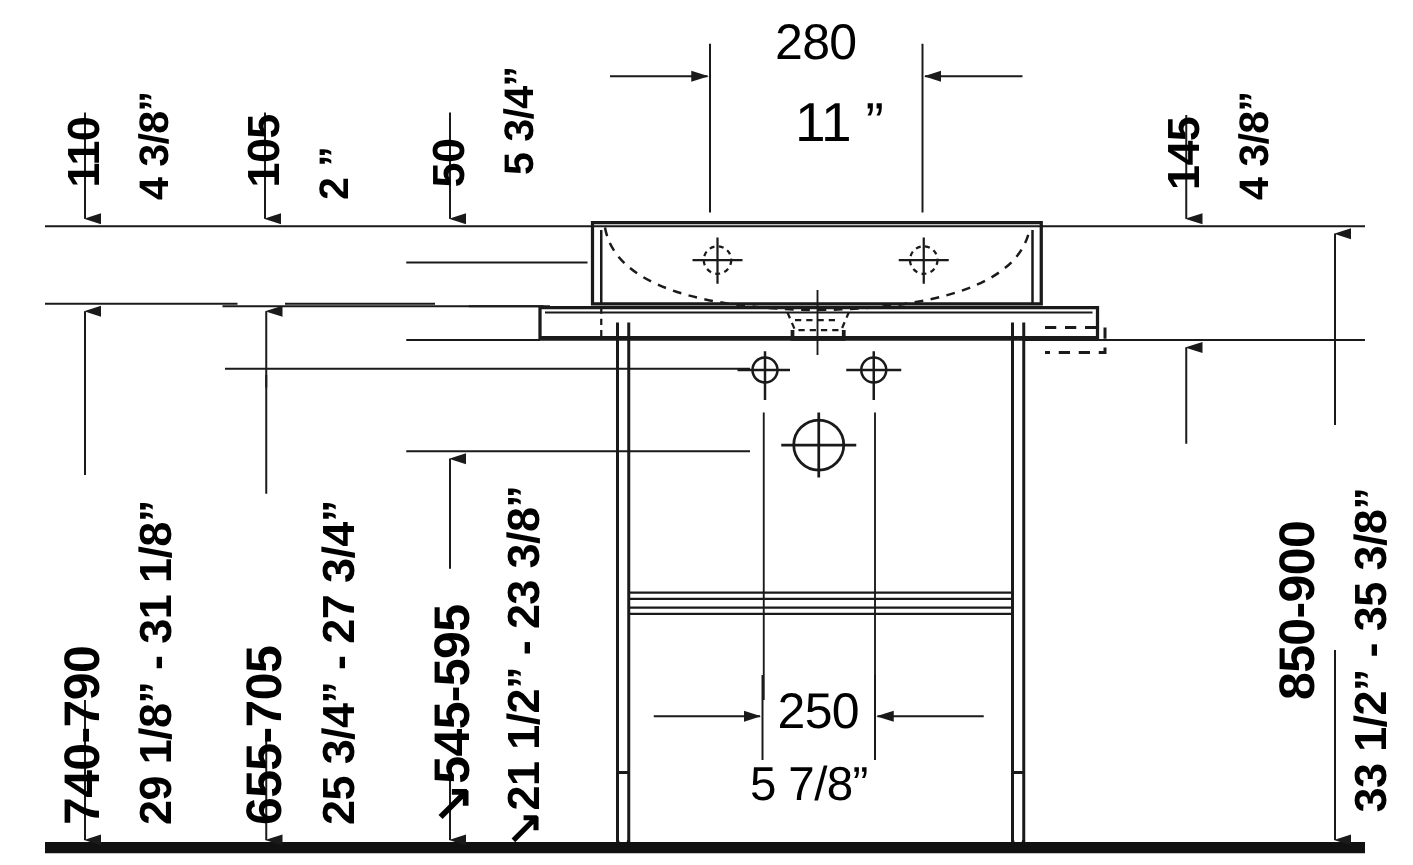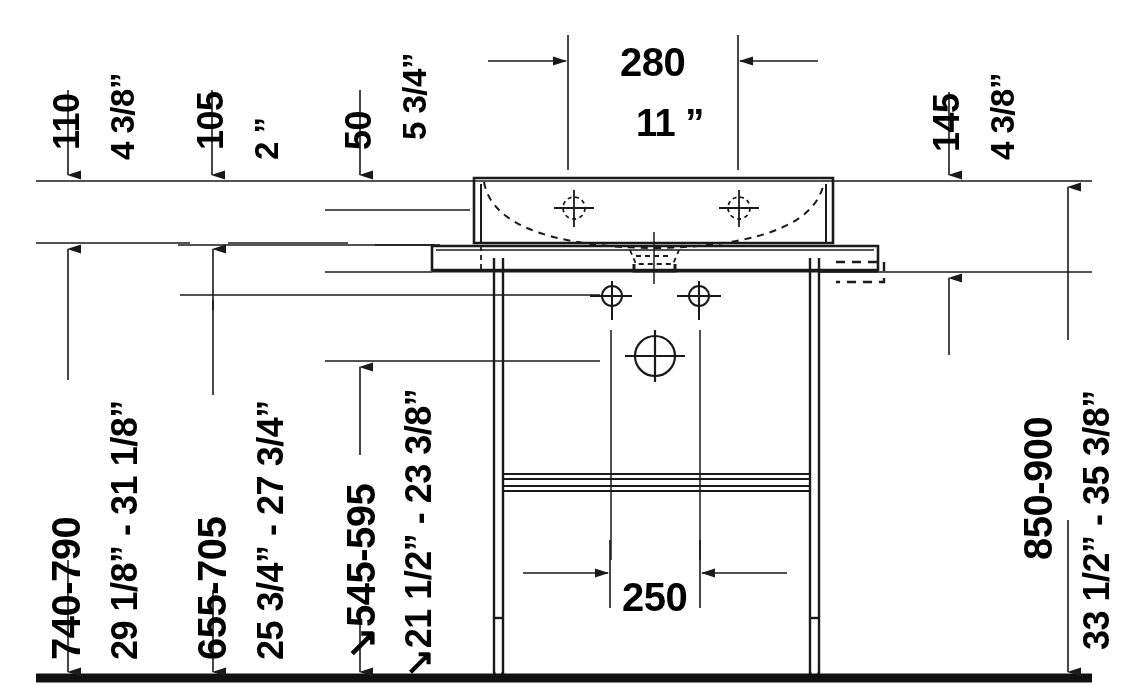--- a/index.html
+++ b/index.html
@@ -31,24 +31,23 @@
     white-space: nowrap;
     font-family: "Liberation Sans", sans-serif;
     font-weight: bold;
     color: #000000;
     letter-spacing: -0.5px;
   }
   .hlabel {
     position: absolute;
     white-space: nowrap;
     font-family: "Liberation Sans", sans-serif;
-    font-weight: bold;
+    font-weight: normal;
     color: #000000;
     letter-spacing: -0.5px;
-    margin-top: 28px;
   }
   .big { font-size: 36px; }
   .med { font-size: 33px; }
 </style>
 </head>
 <body>
 
 <div id="drawing-root">
 
   <svg class="cad" viewBox="0 0 1130 692">
@@ -270,24 +269,25 @@
   <div class="vlabel big" style="left:338px; top:150px; transform:rotate(-90deg);">50</div>
 
   <div class="vlabel med" style="left:396px; top:140px; transform:rotate(-90deg);">5 3/4”</div>
 
   <div class="vlabel big" style="left:926px; top:152px; transform:rotate(-90deg);">145</div>
 
   <div class="vlabel med" style="left:984px; top:160px; transform:rotate(-90deg);">4 3/8”</div>
 
   <div class="hlabel big" style="left:620px; top:12px; font-size:40px;">280</div>
 
-  <div class="hlabel big" style="left:636px; top:74px; font-size:38px;">11 ”</div>
+  <div class="hlabel big" style="left:636px; top:74px; font-size:44px;">11 ”</div>
 
   <div class="hlabel big" style="left:622px; top:547px; font-size:40px;">250</div>
 
+  <div class="hlabel big" style="left:600px; top:607px; font-size:38px;">5 7/8”</div>
 
   <div class="vlabel big" style="left:44px; top:660px; transform:rotate(-90deg); font-size:40px;">740-790</div>
 
   <div class="vlabel med" style="left:104px; top:660px; transform:rotate(-90deg); font-size:36px;">29 1/8” - 31 1/8”</div>
 
   <div class="vlabel big" style="left:190px; top:660px; transform:rotate(-90deg); font-size:40px;">655-705</div>
 
   <div class="vlabel med" style="left:250px; top:660px; transform:rotate(-90deg); font-size:36px;">25 3/4” - 27 3/4”</div>
 
   <div class="vlabel big" style="left:338px; top:660px; transform:rotate(-90deg); font-size:40px;">↘545-595</div>

